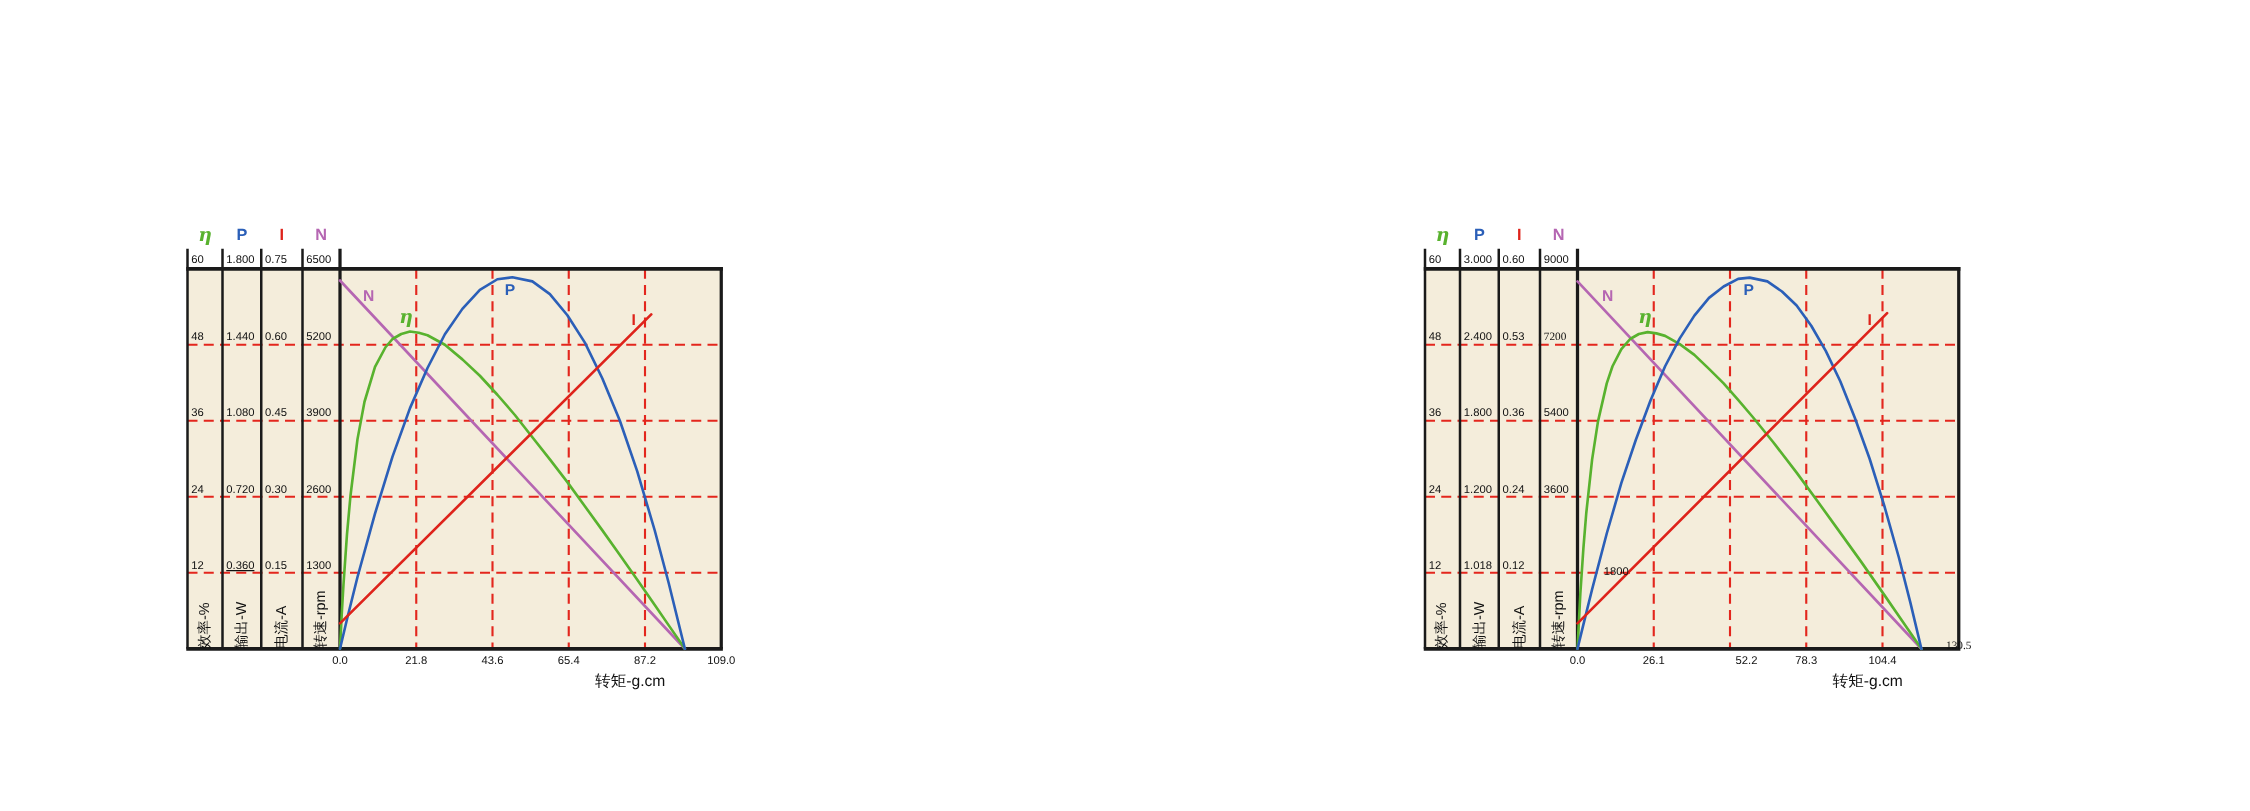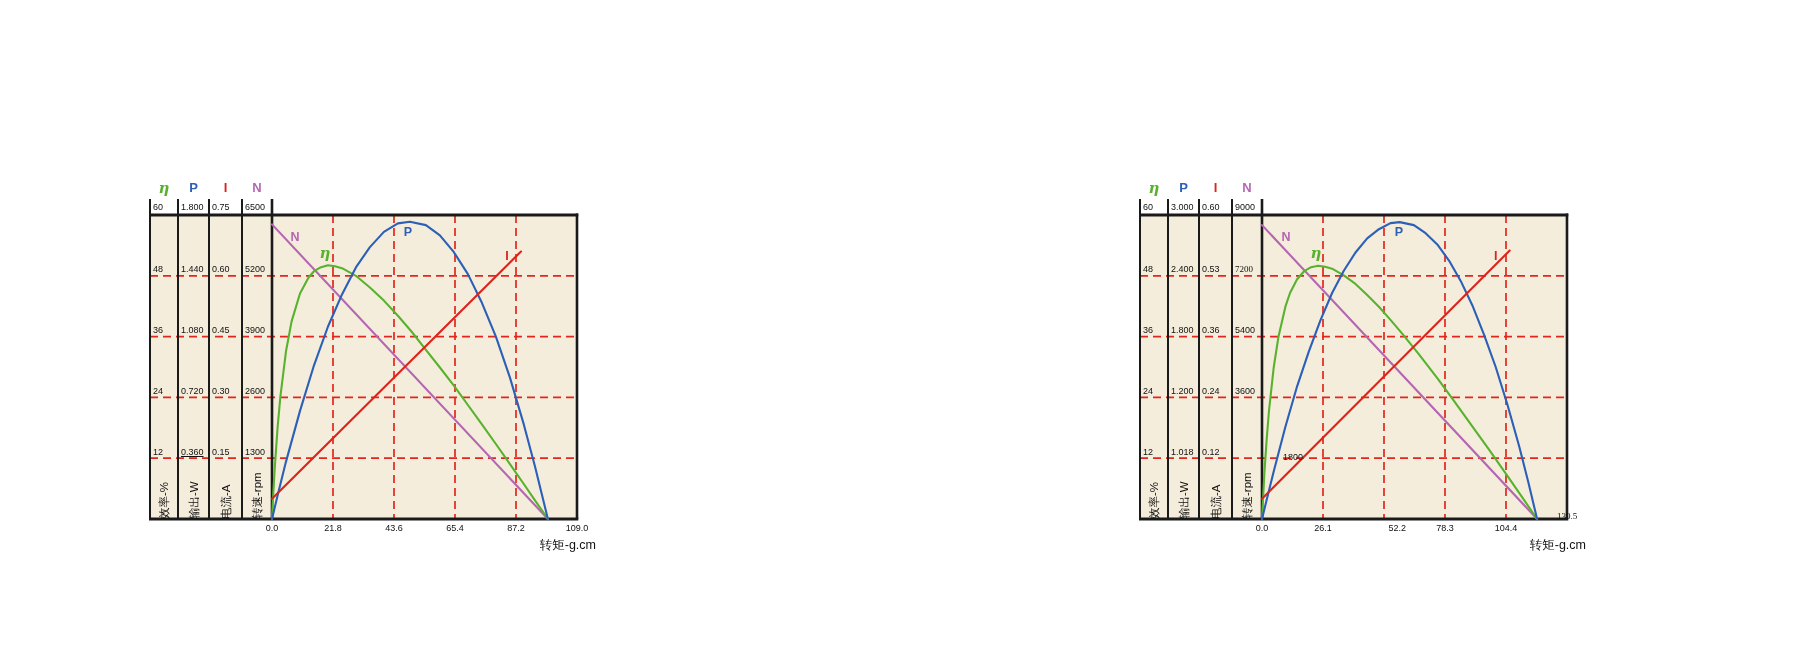--- a/index.html
+++ b/index.html
@@ -8,21 +8,21 @@
   .chart{position:absolute;width:500px;height:520px;}
   .chart svg{position:absolute;left:0;top:0;}
   .t{position:absolute;color:#111;white-space:nowrap;}
   .title{font-size:20px;color:#000;letter-spacing:0.5px;}
   .title .volt{margin-left:32px;}
   .legend{font-size:13px;font-weight:bold;text-align:center;width:30px;height:14px;line-height:14px;}
   .legend.eta,.clab.eta{font-family:"DejaVu Serif",serif;font-style:italic;font-size:15px;}
   .hval,.rval{font-size:9px;line-height:10px;color:#111;}
   .alab{font-size:11.5px;color:#111;text-align:left;transform:rotate(-90deg);height:14px;line-height:14px;}
   .xtick{font-size:9px;width:44px;text-align:center;color:#111;}
-  .xtitle{font-size:12.5px;color:#111;text-align:right;width:120px;}
+  .xtitle{font-size:12.5px;color:#111;width:120px;}
   .clab{font-size:12.5px;font-weight:bold;width:20px;text-align:center;height:14px;line-height:14px;}
 </style>
 </head>
 <body>
 
 <div class="page">
   <div class="chart" id="chart-0" style="left:130px;top:85px;">
       <svg width="500" height="520">
         <rect x="20" y="130" width="427" height="304" fill="#f4eddb"></rect>
         <line x1="20" y1="190.8" x2="447" y2="190.8" stroke="#e3261d" stroke-width="1.7" stroke-dasharray="8 5"></line>

